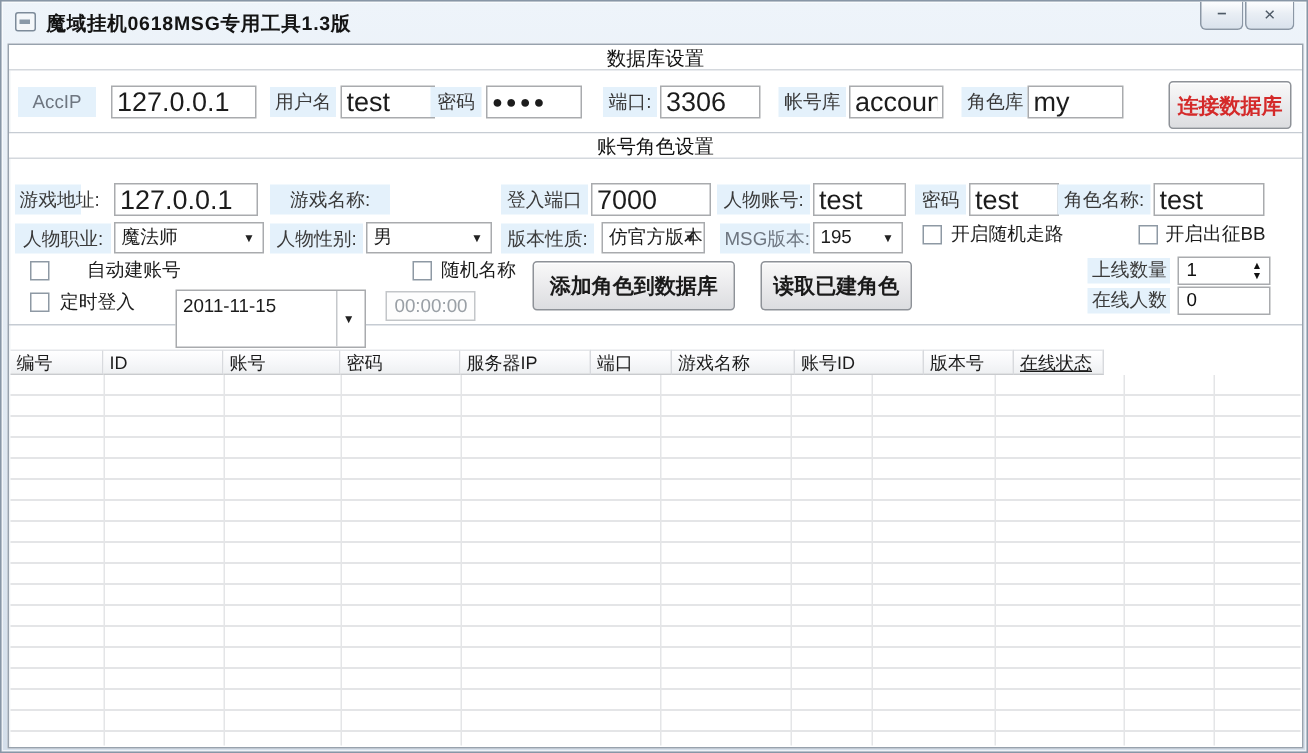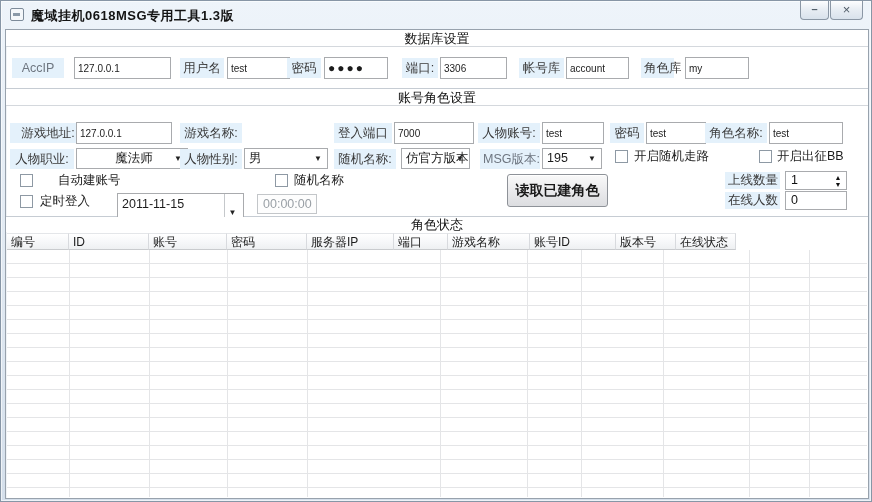--- a/index.html
+++ b/index.html
@@ -47,21 +47,21 @@
   .g2 { top:59px; height:128px; }
   .g3 { top:187px; height:281px; border-bottom:none; }
 
   .lbl {
     position:absolute; height:20px; line-height:20px; background:#e4f1fb; color:#3a3a3a;
     font-size:12.5px; text-align:center; white-space:nowrap; padding:0 3px;
   }
   .lbl-gray { color:#6e7680; }
   .inp {
     position:absolute; height:22px; border:1px solid #a9abae; background:#fff;
-    font-size:10px; color:#1c1c1c; padding:0 3px; font-family:"Liberation Sans","DejaVu Sans",sans-serif;
+    font-size:18px; color:#1c1c1c; padding:0 3px; font-family:"Liberation Sans","DejaVu Sans",sans-serif;
   }
   .pwd { font-weight:bold; letter-spacing:2px; font-size:12px; line-height:20px; }
   .cmb {
     position:absolute; height:21px; border:1px solid #a9abae; background:#fff;
     font-size:12.5px; color:#1c1c1c; line-height:19px; padding-left:4px; overflow:hidden; white-space:nowrap;
   }
   .cmb .arrow {
     position:absolute; right:3px; top:0; bottom:0; width:12px; font-size:8px; color:#222;
     display:flex; align-items:center; justify-content:center;
   }
@@ -125,86 +125,87 @@
       <div class="lbl lbl-gray" style="left:6px; top:28px; width:52px;">AccIP</div>
       <input class="inp" style="left: 68px; top: 27px; width: 97px;" value="127.0.0.1">
       <div class="lbl" style="left:174px; top:28px; width:44px;">用户名</div>
       <input class="inp" style="left: 221px; top: 27px; width: 63px;" value="test">
       <div class="lbl" style="left:281px; top:28px; width:34px;">密码</div>
       <div class="inp pwd" style="left:318px; top:27px; width:64px;">●●●●</div>
       <div class="lbl" style="left:396px; top:28px; width:36px;">端口:</div>
       <input class="inp" style="left: 434px; top: 27px; width: 67px;" value="3306">
       <div class="lbl" style="left:513px; top:28px; width:45px;">帐号库</div>
       <input class="inp" style="left: 560px; top: 27px; width: 63px;" value="account">
-      <div class="lbl" style="left:635px; top:28px; width:33px;">角色库</div>
+      <div class="lbl" style="left:635px; top:28px; width:45px;">角色库</div>
       <input class="inp" style="left: 679px; top: 27px; width: 64px;" value="my">
+      <div class="btn btn-red" style="left:773px; top:24px; width:82px; height:32px; line-height:30px;">连接数据库</div>
     </div>
 
     <div class="group g2">
       <div class="group-title">账号角色设置</div>
 
-      <div class="lbl" style="left:4px; top:34px; width:76px;">游戏地址:</div>
+      <div class="lbl" style="left:4px; top:34px; width:44px;">游戏地址:</div>
       <input class="inp" style="left: 70px; top: 33px; width: 96px;" value="127.0.0.1">
-      <div class="lbl" style="left:174px; top:34px; width:62px;">游戏名称:</div>
+      <div class="lbl" style="left:174px; top:34px; width:80px;">游戏名称:</div>
       <div class="lbl" style="left:328px; top:34px; width:58px;">登入端口</div>
       <input class="inp" style="left: 388px; top: 33px; width: 80px;" value="7000">
       <div class="lbl" style="left:472px; top:34px; width:62px;">人物账号:</div>
       <input class="inp" style="left: 536px; top: 33px; width: 62px;" value="test">
       <div class="lbl" style="left:604px; top:34px; width:34px;">密码</div>
       <input class="inp" style="left: 640px; top: 33px; width: 60px;" value="test">
       <div class="lbl" style="left:699px; top:34px; width:62px;">角色名称:</div>
       <input class="inp" style="left: 763px; top: 33px; width: 74px;" value="test">
 
       <div class="lbl" style="left:4px; top:60px; width:64px;">人物职业:</div>
-      <div class="cmb" style="left:70px; top:59px; width:112px;text-align:center;"><span>魔法师</span><span class="arrow">▼</span></div>
+      <div class="cmb" style="left:70px; top:59px; width:100px;"><span>魔法师</span><span class="arrow">▼</span></div>
       <div class="lbl" style="left:174px; top:60px; width:62px;">人物性别:</div>
       <div class="cmb" style="left:238px; top:59px; width:84px;"><span>男</span><span class="arrow">▼</span></div>
-      <div class="lbl" style="left:328px; top:60px; width:62px;">随机名称:</div>
+      <div class="lbl" style="left:328px; top:60px; width:62px;">版本性质:</div>
       <div class="cmb" style="left:395px; top:59px; width:69px; padding-right:13px;"><span>仿官方版本</span><span class="arrow">▼</span></div>
       <div class="lbl lbl-gray" style="left:474px; top:60px; width:60px;">MSG版本:</div>
       <div class="cmb" style="left:536px; top:59px; width:60px;"><span>195</span><span class="arrow">▼</span></div>
       <div class="chk" style="left:609px; top:61px;"></div>
       <div class="chk-label" style="left:628px; top:60px;">开启随机走路</div>
       <div class="chk" style="left:753px; top:61px;"></div>
       <div class="chk-label" style="left:771px; top:60px;">开启出征BB</div>
 
       <div class="chk" style="left:14px; top:85px;"></div>
       <div class="chk-label" style="left:34px; top:84px;margin-left:18px;">自动建账号</div>
       <div class="chk" style="left:269px; top:85px;"></div>
       <div class="chk-label" style="left:288px; top:84px;">随机名称</div>
 
       <div class="chk" style="left:14px; top:106px;"></div>
       <div class="chk-label" style="left:34px; top:105px;">定时登入</div>
       <div class="cmb" style="left:111px; top:104px; width:127px; height:39px; line-height:20px;"><span>2011-11-15</span><span class="arrow" style="width:16px; border-left:1px solid #c5c8cb;">▼</span></div>
       <div class="time-box" style="left:251px; top:105px; width:60px;">00:00:00</div>
 
+      <div class="btn" style="left:349px; top:85px; width:135px; height:33px; line-height:31px;">添加角色到数据库</div>
       <div class="btn" style="left:501px; top:85px; width:101px; height:33px; line-height:31px;">读取已建角色</div>
 
       <div class="lbl" style="left:719px; top:83px; width:55px; height:17px; line-height:17px;">上线数量</div>
       <div class="spin" style="left:779px; top:82px; width:62px;"><span>1</span><span class="arrows">
             <span>▲</span>
             <span>▼</span>
           </span></div>
       <div class="lbl" style="left:719px; top:103px; width:55px; height:17px; line-height:17px;">在线人数</div>
       <div class="spin" style="left:779px; top:102px; width:62px;">0</div>
     </div>
 
     <div class="group g3">
-      <div class="group-title" style="border-bottom:none; height:15px; line-height:15px;">角色状态</div>
       <div class="table-header">
           <div class="th" style="width: 62px;">编号</div>
           <div class="th" style="width: 80px;">ID</div>
           <div class="th" style="width: 78px;">账号</div>
           <div class="th" style="width: 80px;">密码</div>
           <div class="th" style="width: 87px;">服务器IP</div>
           <div class="th" style="width: 54px;">端口</div>
           <div class="th" style="width: 82px;">游戏名称</div>
           <div class="th" style="width: 86px;">账号ID</div>
           <div class="th" style="width: 60px;">版本号</div>
-          <div class="th" style="width: 60px;">在线状态</div>
+          <div class="th" style="width: 60px; text-decoration: underline;">在线状态</div>
         </div>
       <div class="table-body">
           <div class="vline" style="left: 62px;"></div>
           <div class="vline" style="left: 142px;"></div>
           <div class="vline" style="left: 220px;"></div>
           <div class="vline" style="left: 300px;"></div>
           <div class="vline" style="left: 433px;"></div>
           <div class="vline" style="left: 520px;"></div>
           <div class="vline" style="left: 574px;"></div>
           <div class="vline" style="left: 656px;"></div>

